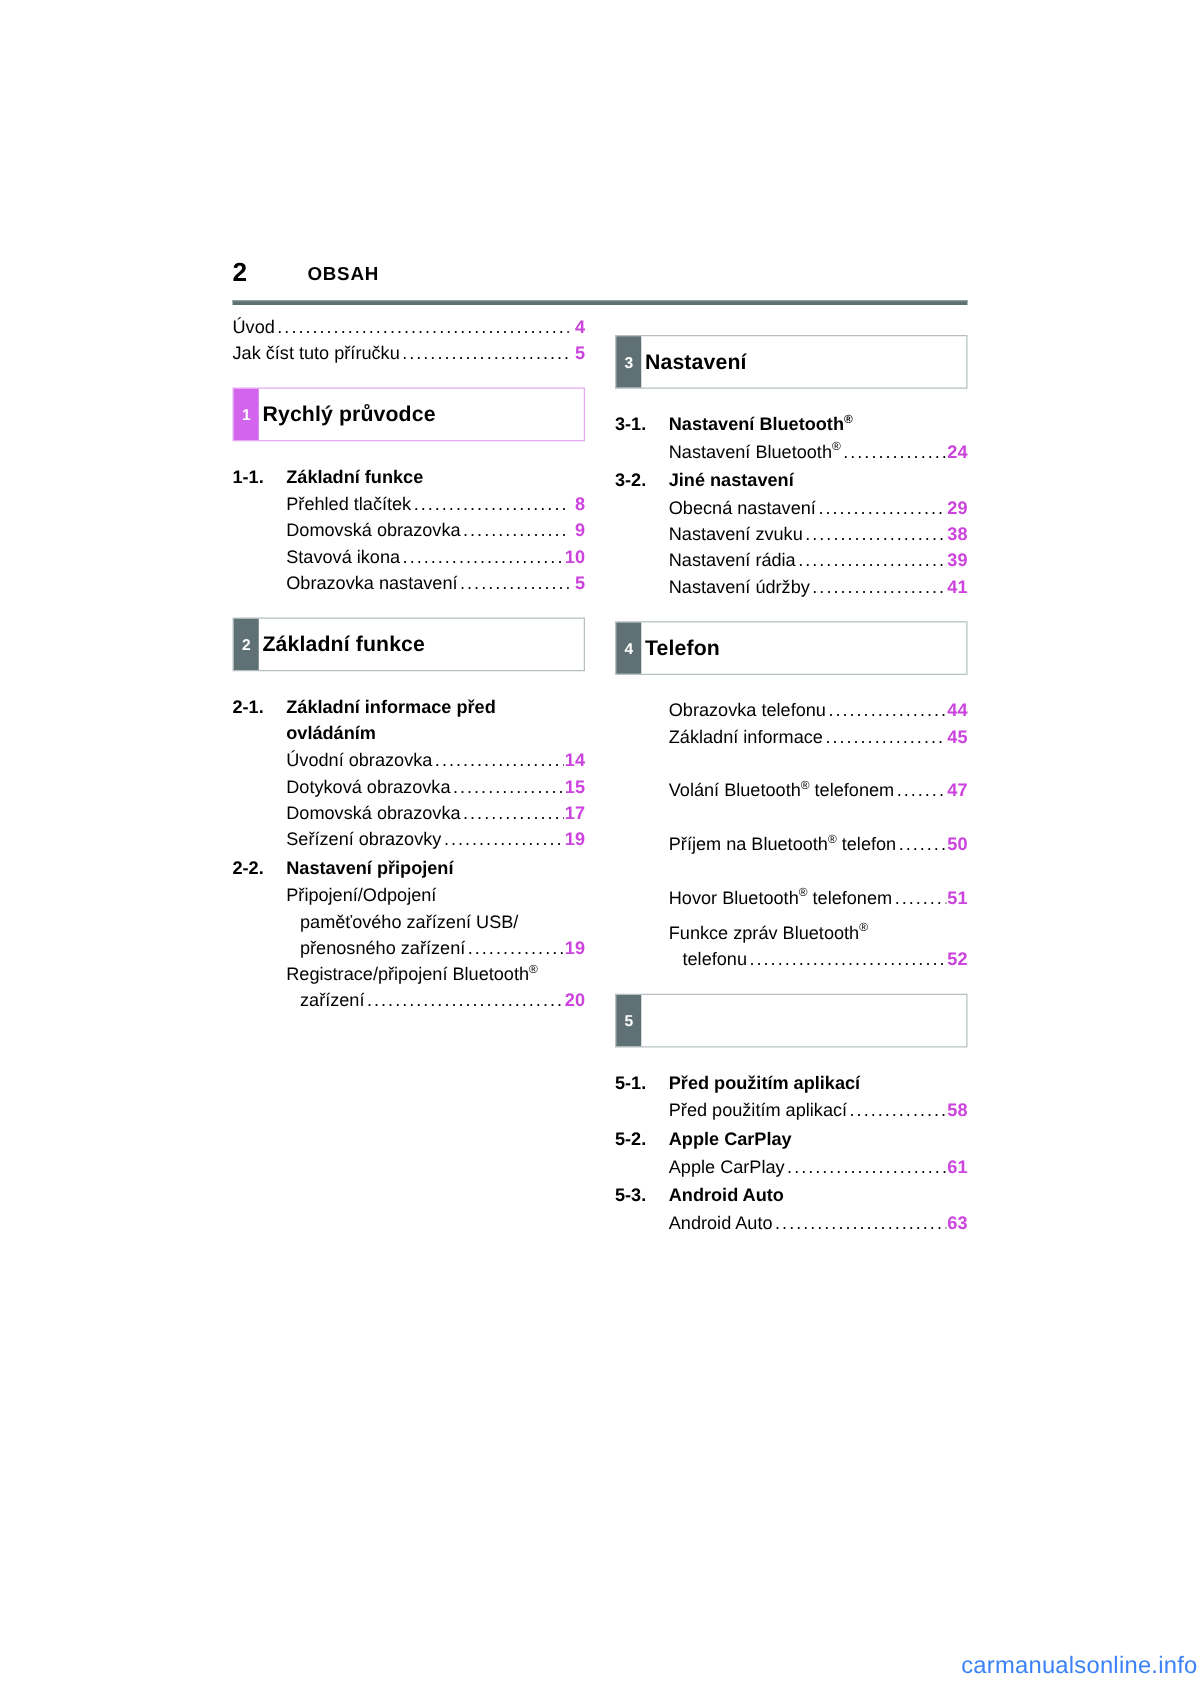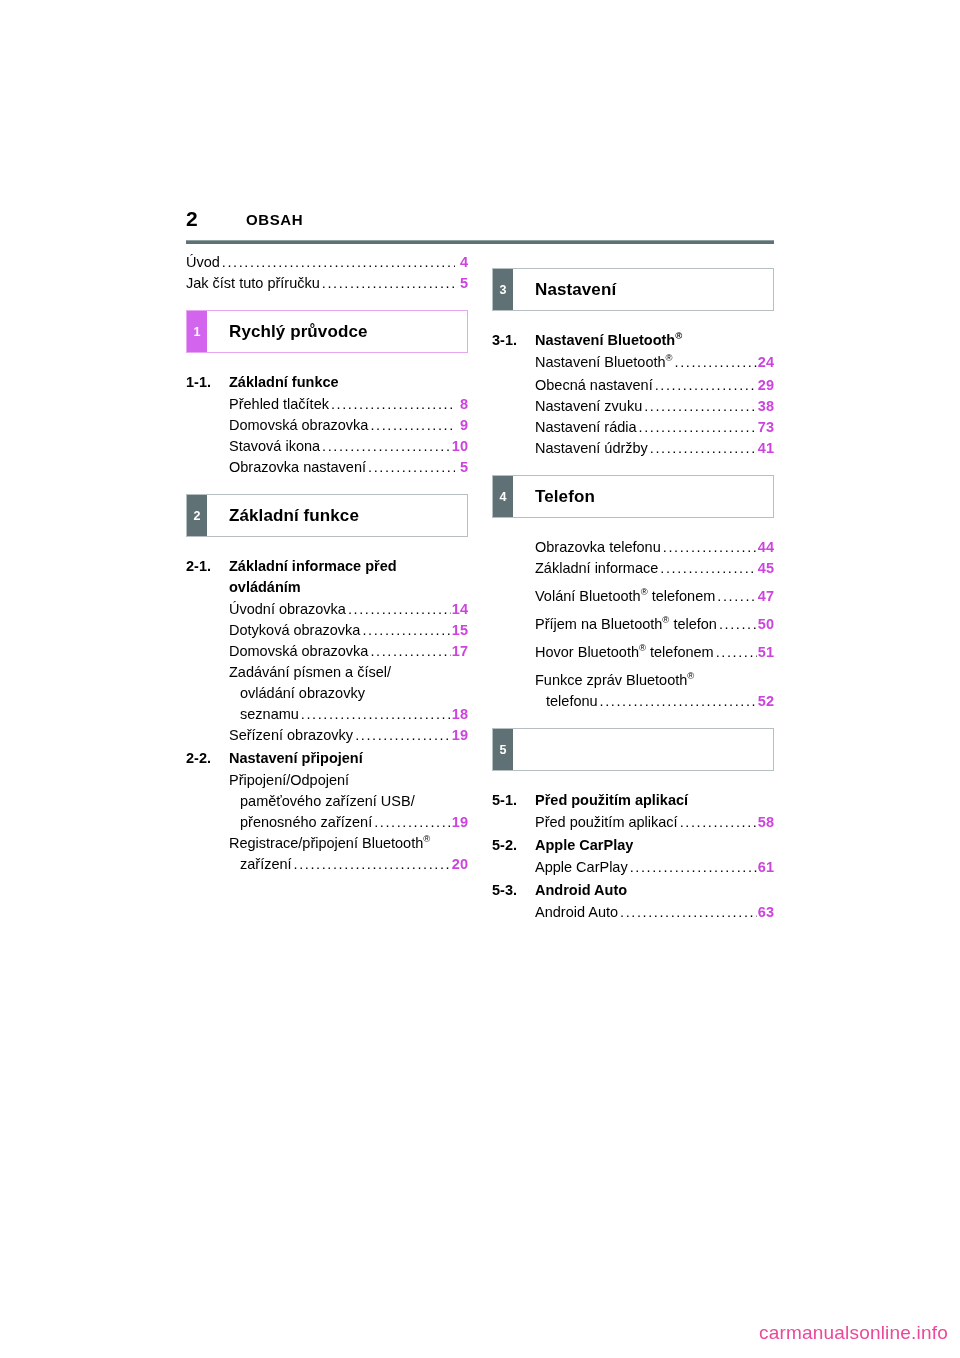--- a/index.html
+++ b/index.html
@@ -129,21 +129,21 @@
     color: #ffffff;
     font-size: 12.5px;
     font-weight: bold;
   }
   .accent-magenta .chapter-badge { background: #d364ee; }
   .accent-gray   .chapter-badge { background: #5f7175; }
   .chapter-title {
     flex: 1 1 auto;
     display: flex;
     align-items: center;
-    padding-left: 22px;
+    padding-left: 3px;
     font-size: 17px;
     font-weight: bold;
     letter-spacing: 0.1px;
   }
   .section-head {
     display: flex;
     align-items: flex-start;
     font-size: 14.5px;
     font-weight: bold;
     line-height: 21px;
@@ -161,21 +161,21 @@
   .entries { margin-bottom: 2px; }
 
   .entry {
     display: flex;
     align-items: baseline;
     font-size: 14.5px;
     line-height: 21px;
     margin-left: 43px;
     white-space: nowrap;
   }
-  .entry.spaced { margin-top: 7px; }
+  .entry.spaced { margin-top: 22px; }
   .entry .etext { flex: 0 0 auto; }
 
   
   .entry-wrap {
     margin-left: 43px;
     font-size: 14.5px;
     line-height: 21px;
   }
   .entry-wrap.spaced { margin-top: 7px; }
   .entry-wrap .wl {
@@ -192,24 +192,24 @@
 
   sup.reg {
     font-size: 9.5px;
     vertical-align: super;
     line-height: 0;
   }
 
   
   .watermark {
     position: absolute;
-    right: 12px;
+    right: 2px;
     bottom: 14px;
     font-size: 19px;
-    color: #ec4899;
+    color: #3b82f6;
     letter-spacing: 0.2px;
   }
 </style>
 </head>
 <body>
 
 <div class="page">
 
   <div class="header">
     <span class="header-pagenum">2</span>
@@ -274,29 +274,20 @@
         </div>
         <div class="entry">
           <span class="etext">Dotyková obrazovka</span>
           <span class="leader"></span>
           <span class="pg">15</span>
         </div>
         <div class="entry">
           <span class="etext">Domovská obrazovka</span>
           <span class="leader"></span>
           <span class="pg">17</span>
-        </div>
-        <div class="entry-wrap">
-          <div class="wl">Zadávání písmen a čísel/</div>
-          <div class="wl indent">ovládání obrazovky</div>
-          <div class="lastline">
-            <span class="etext">seznamu</span>
-            <span class="leader"></span>
-            <span class="pg">18</span>
-          </div>
         </div>
         <div class="entry">
           <span class="etext">Seřízení obrazovky</span>
           <span class="leader"></span>
           <span class="pg">19</span>
         </div>
       </div>
       <div class="section-head">
         <span class="section-num">2-2.</span>
         <span class="section-name">Nastavení připojení</span>
@@ -330,35 +321,39 @@
         <span class="section-num">3-1.</span>
         <span class="section-name">Nastavení Bluetooth<sup class="reg">®</sup></span>
       </div>
       <div class="entries">
         <div class="entry">
           <span class="etext">Nastavení Bluetooth<sup class="reg">®</sup></span>
           <span class="leader"></span>
           <span class="pg">24</span>
         </div>
       </div>
+      <div class="section-head">
+        <span class="section-num">3-2.</span>
+        <span class="section-name">Jiné nastavení</span>
+      </div>
       <div class="entries">
         <div class="entry">
           <span class="etext">Obecná nastavení</span>
           <span class="leader"></span>
           <span class="pg">29</span>
         </div>
         <div class="entry">
           <span class="etext">Nastavení zvuku</span>
           <span class="leader"></span>
           <span class="pg">38</span>
         </div>
         <div class="entry">
           <span class="etext">Nastavení rádia</span>
           <span class="leader"></span>
-          <span class="pg">73</span>
+          <span class="pg">39</span>
         </div>
         <div class="entry">
           <span class="etext">Nastavení údržby</span>
           <span class="leader"></span>
           <span class="pg">41</span>
         </div>
       </div>
       <div class="chapter-box accent-gray">
         <span class="chapter-badge">4</span>
         <span class="chapter-title">Telefon</span>

